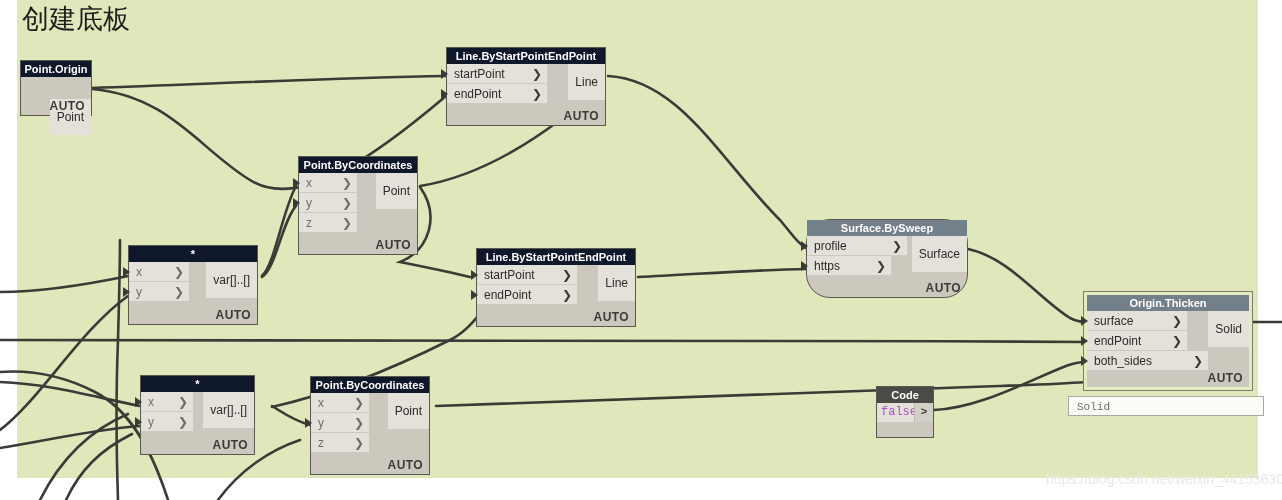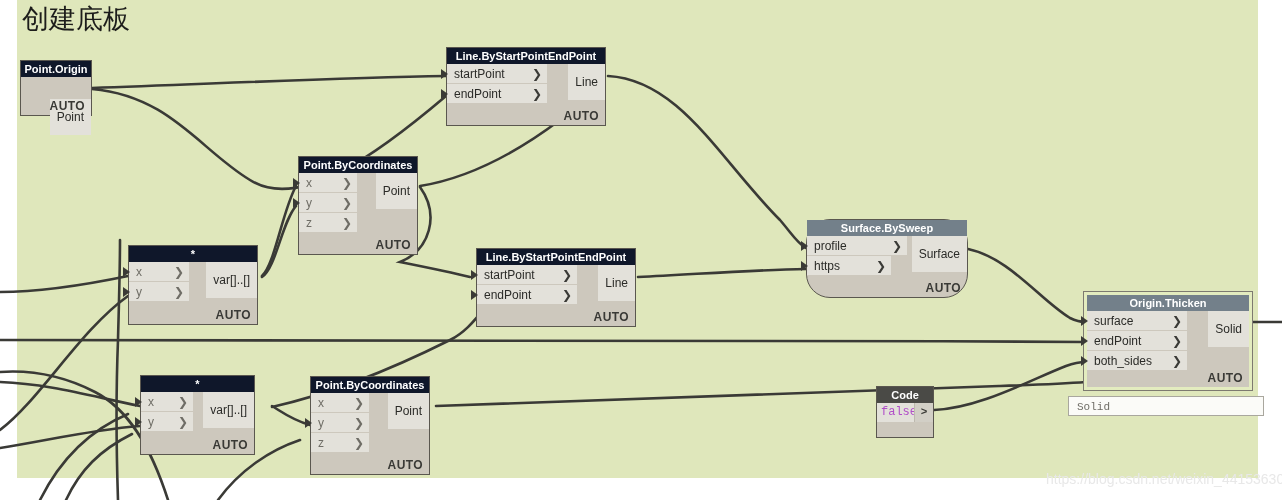--- a/index.html
+++ b/index.html
@@ -252,21 +252,21 @@
     <div class="in" style="width:100px;">
       <span class="dotL" style="top:5px;"></span>
       <span>surface</span>
       <span class="chev">❯</span>
     </div>
     <div class="in" style="width:100px;">
       <span class="dotL" style="top:5px;"></span>
       <span>endPoint</span>
       <span class="chev">❯</span>
     </div>
-    <div class="in" style="width:100px;">
+    <div class="in" style="width:121px;">
       <span class="dotL" style="top:5px;"></span>
       <span>both_sides</span>
       <span class="chev">❯</span>
     </div>
     <div class="out" style="top:0px;">Solid</div>
   </div>
   <div class="auto">AUTO</div>
 </div>
 
 <div class="preview" style="left:1068px;top:396px;width:196px;height:20px;">

